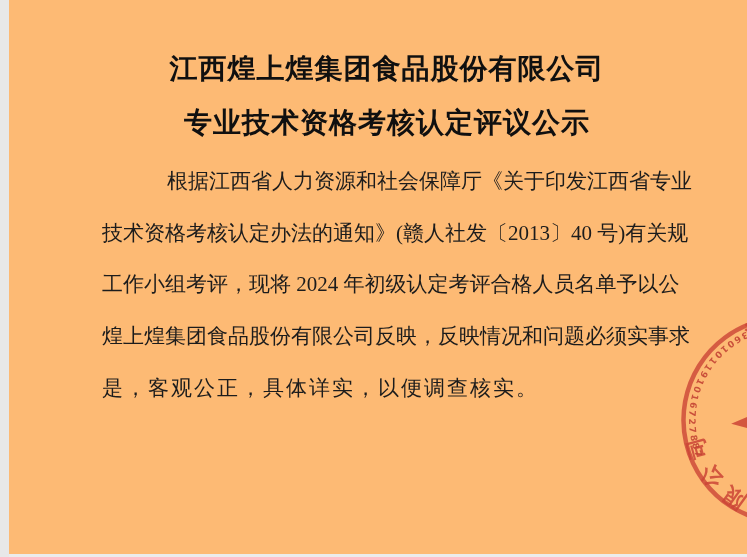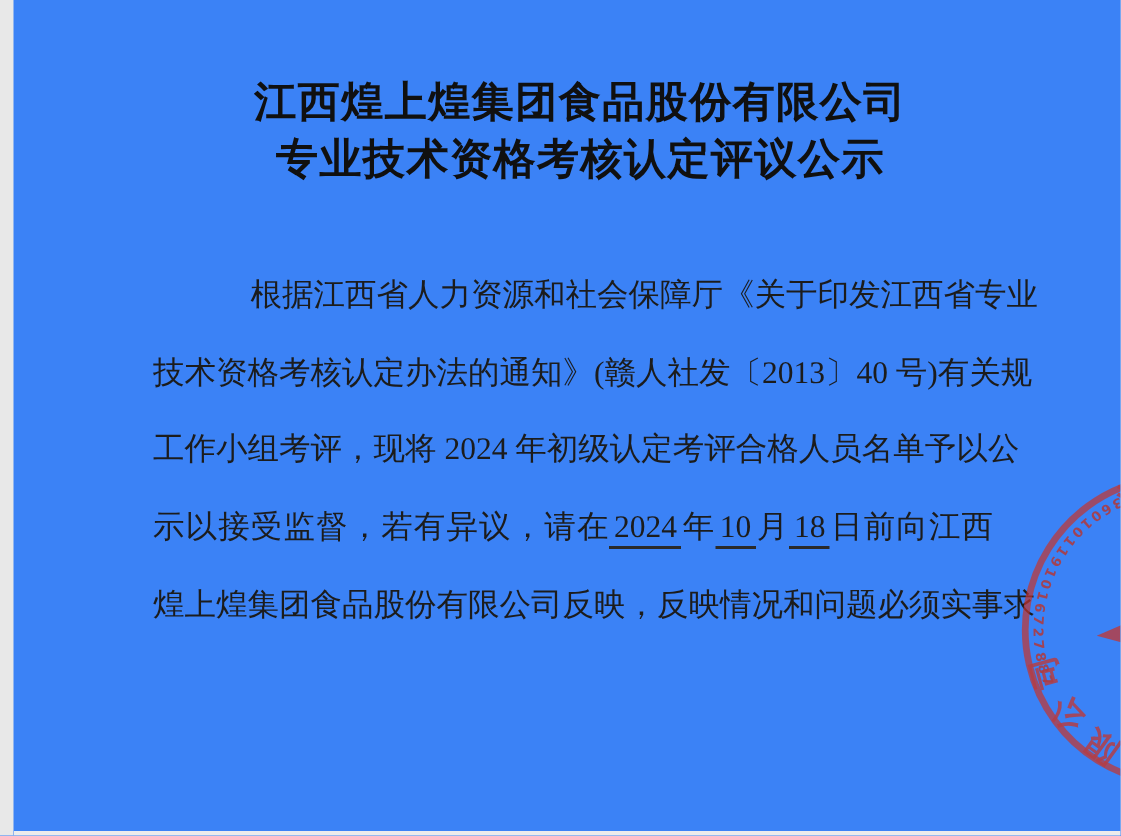--- a/index.html
+++ b/index.html
@@ -5,37 +5,37 @@
   html,body{margin:0;padding:0;}
   body{
     width:747px;height:557px;overflow:hidden;
     background:#e8e8e8;
     font-family:"Liberation Serif","DejaVu Serif",serif;
   }
   .page{
     position:relative;
     margin-left:9px;
     width:738px;height:557px;
-    background:#3b82f6;
+    background:#fdba74;
     box-shadow:inset 0 -3px 0 #ececec;
     overflow:hidden;
   }
   
   .titles{
     position:absolute;left:94px;top:52px;width:568px;
     text-align:center;color:#101010;font-weight:bold;
   }
   .title-line{
     font-size:28px;line-height:34px;letter-spacing:1px;
     white-space:nowrap;
   }
-  .title-line.second{margin-top:4px;}
+  .title-line.second{margin-top:20px;}
   
   .doc-body{
-    position:absolute;left:93px;top:171px;width:560px;
+    position:absolute;left:93px;top:156px;width:560px;
     font-size:21px;color:#1c1c1c;
   }
   .bline{
     height:51.7px;line-height:51.7px;
     text-align:justify;text-align-last:justify;
     white-space:nowrap;
   }
   .bline.indent{text-indent:65px;}
   .bline.last{text-align-last:left;letter-spacing:2px;}
   .u{
@@ -67,22 +67,22 @@
 
   <div class="titles">
     <div class="title-line">江西煌上煌集团食品股份有限公司</div>
     <div class="title-line second">专业技术资格考核认定评议公示</div>
   </div>
 
   <div class="doc-body">
     <div class="bline indent">根据江西省人力资源和社会保障厅《关于印发江西省专业</div>
     <div class="bline">技术资格考核认定办法的通知》(赣人社发〔2013〕40 号)有关规</div>
     <div class="bline">工作小组考评，现将 2024 年初级认定考评合格人员名单予以公</div>
-    <div class="bline"><span>示以接受监督，若有异议，请在</span><span class="u">2024</span><span>年</span><span class="u">10</span><span>月</span><span class="u">18</span><span>日前向江西</span></div>
     <div class="bline">煌上煌集团食品股份有限公司反映，反映情况和问题必须实事求</div>
+    <div class="bline last">是，客观公正，具体详实，以便调查核实。</div>
   </div>
 
   <svg class="seal" width="104" height="235" viewBox="0 0 104 235" xmlns="http://www.w3.org/2000/svg">
     <g transform="rotate(122 134 117)">
       <circle class="seal-ring" cx="134" cy="117" r="102.5" stroke="#c5352e"></circle>
       <path class="seal-star" d="M134,62 L146.9,99.2 L186.3,100 L154.9,123.8 L166.3,161.5 L134,139 L101.7,161.5 L113.1,123.8 L81.7,100 L121.1,99.2 Z" fill="#c5352e"></path>
       <path id="name-arc" fill="none" d="M 88.4 189.9 A 86 86 0 1 1 194.8 177.8"></path>
       <text class="seal-name" fill="#c5352e"><textPath href="#name-arc">江西煌上煌集团食品股份有限公司</textPath></text>
       <g id="seal-digits" class="seal-digits">
           <text transform="translate(82.6 199.3) rotate(32.0)" fill="#bc342c">3</text>

